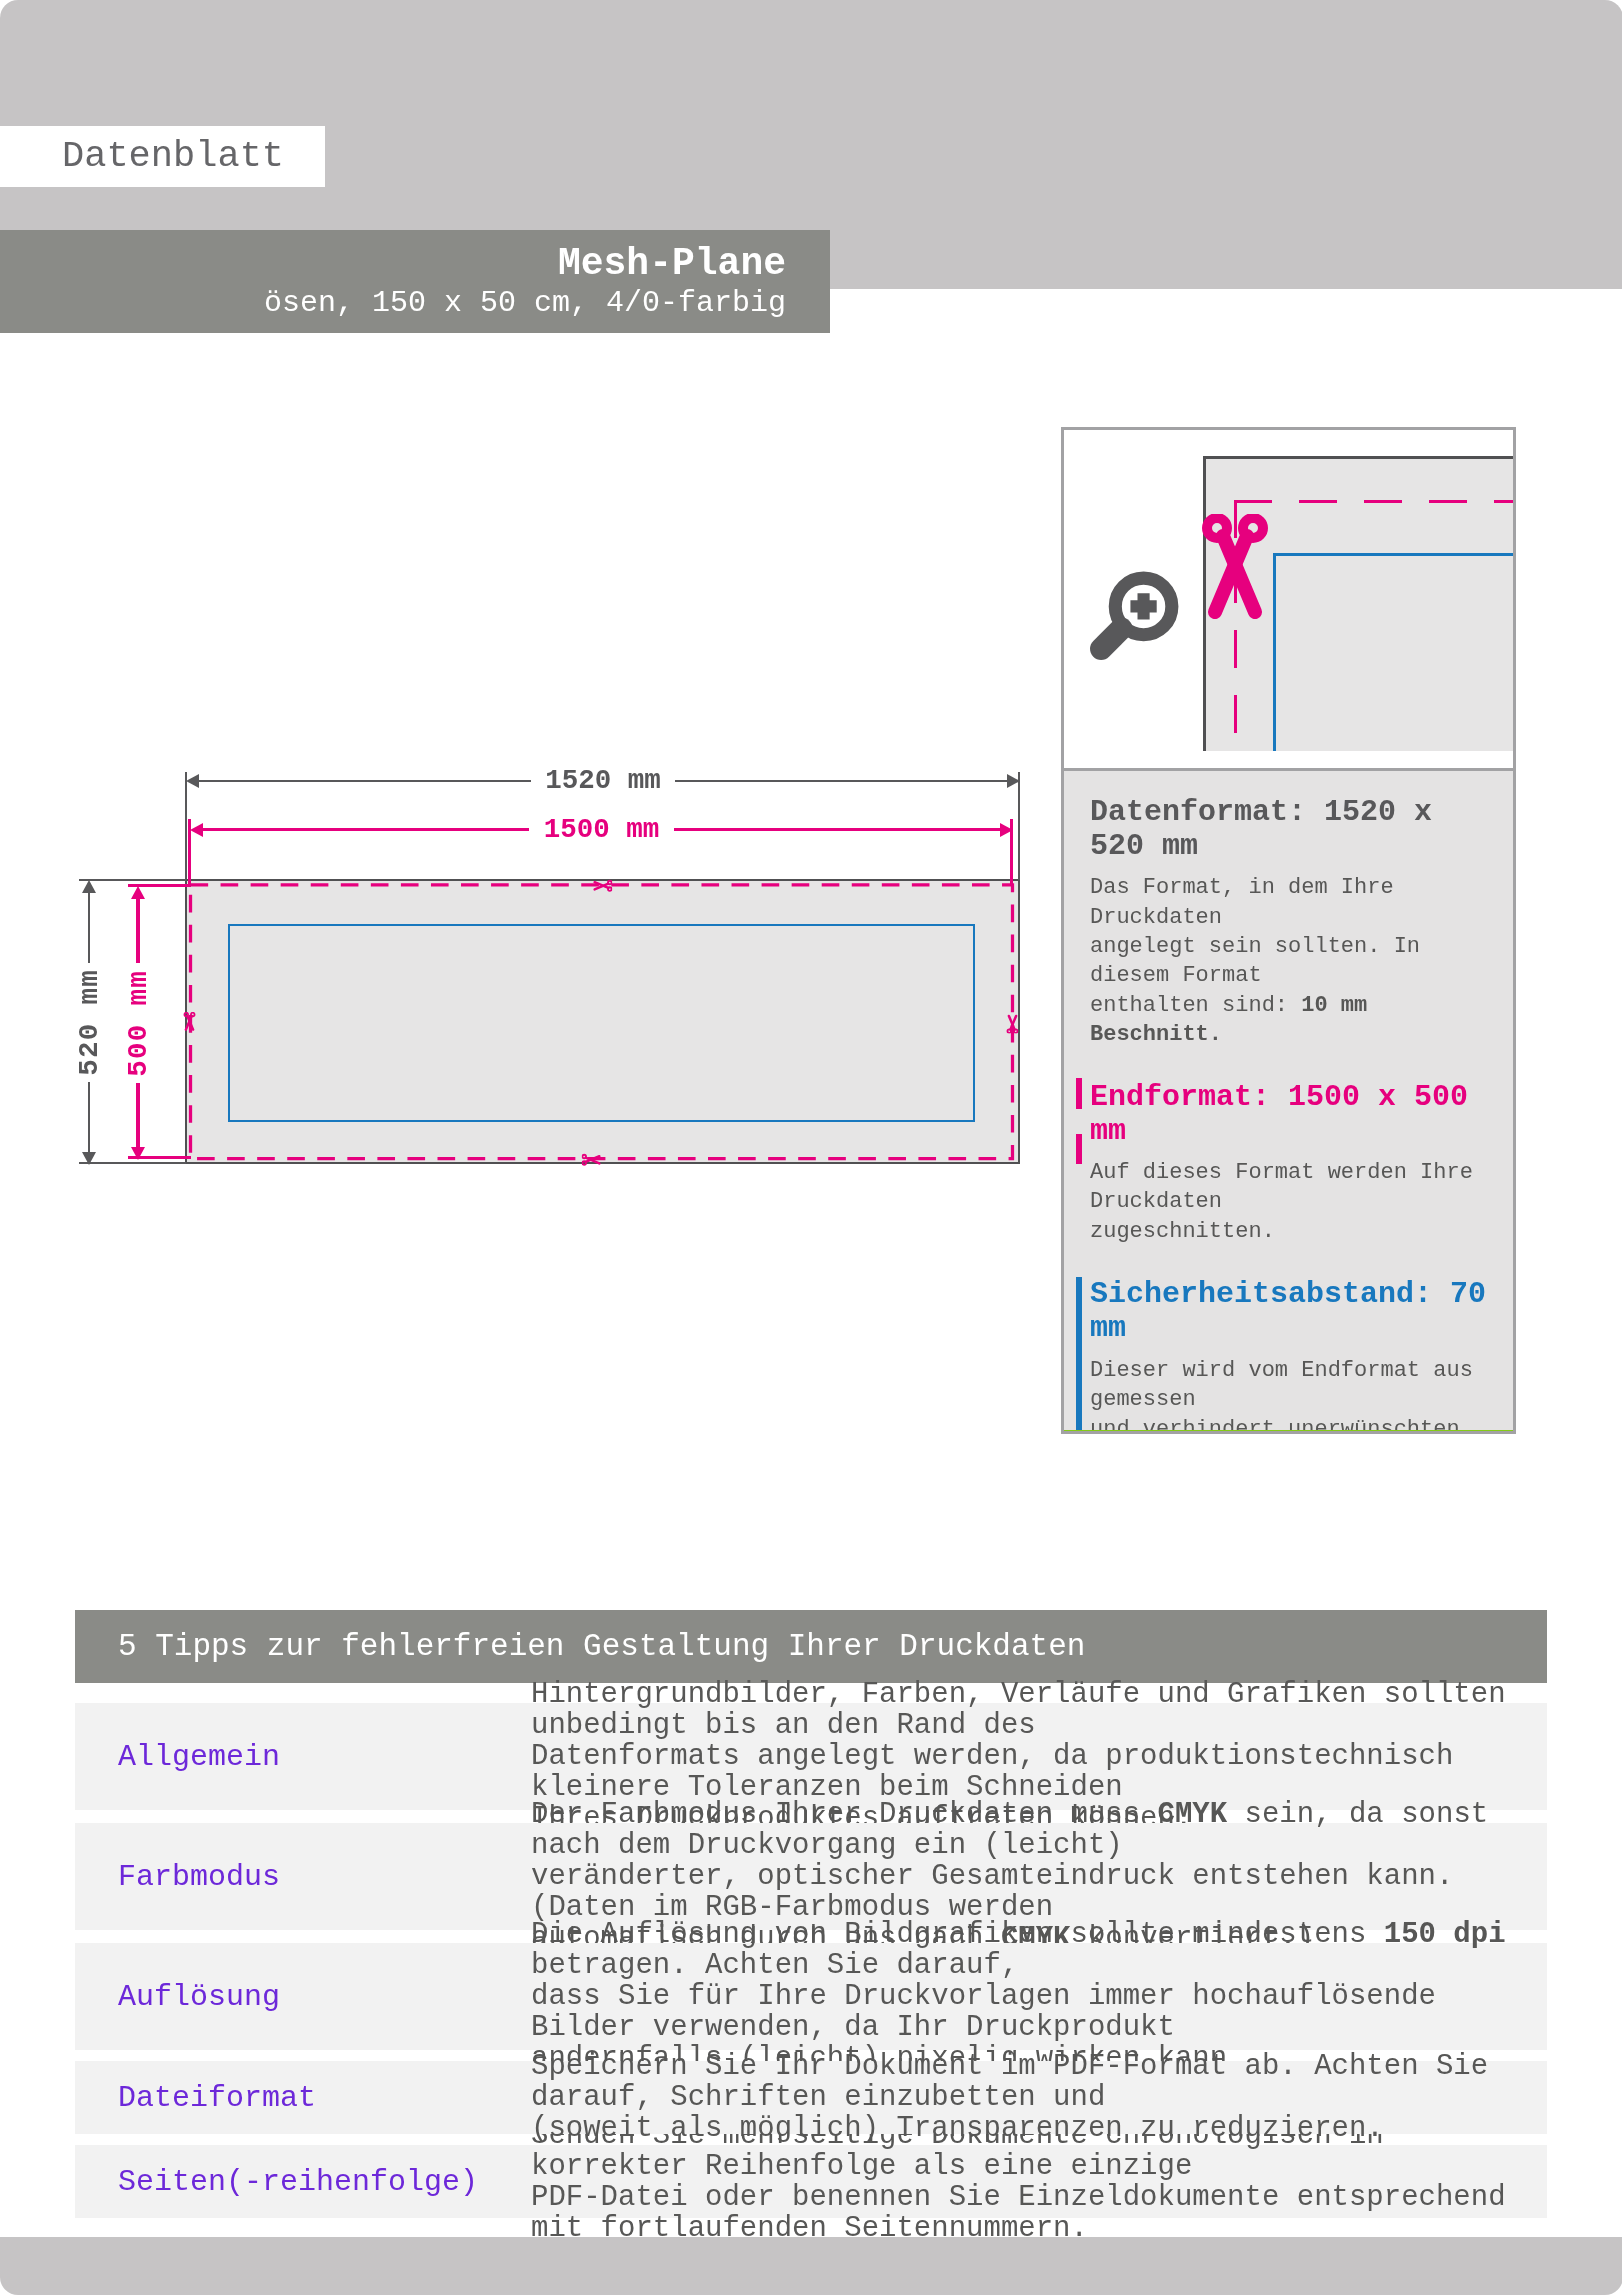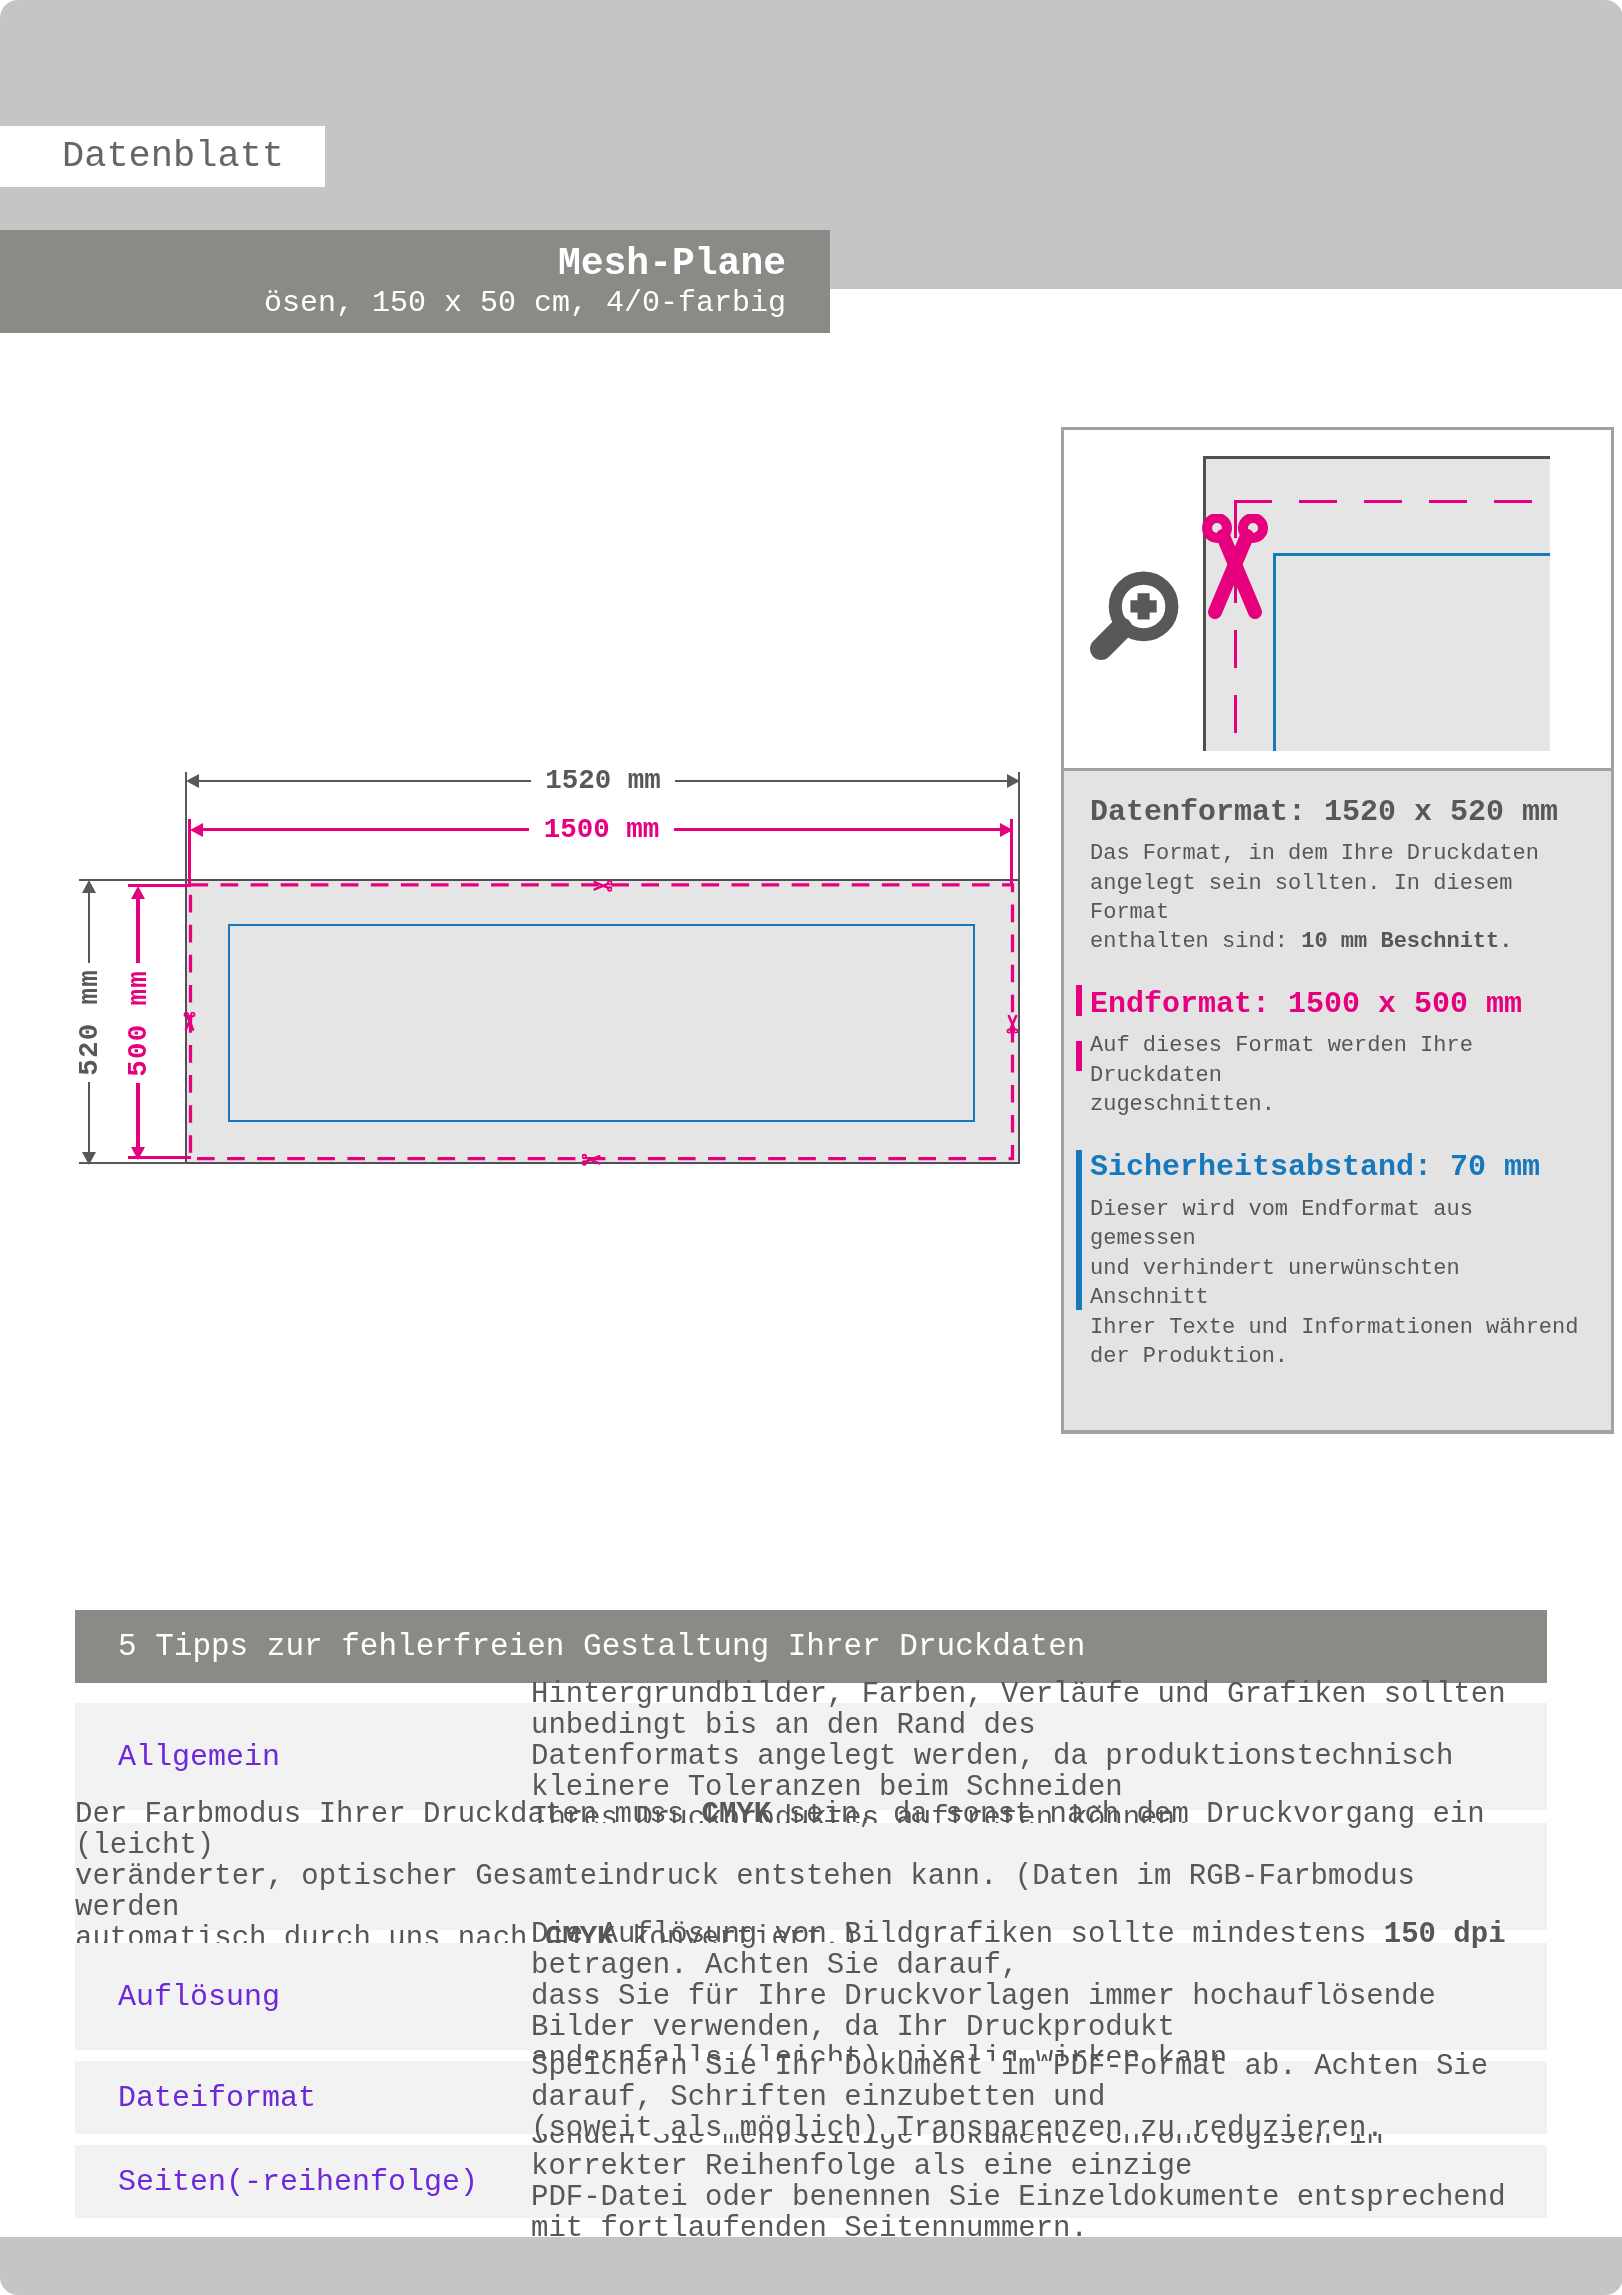--- a/index.html
+++ b/index.html
@@ -43,22 +43,22 @@
   .ah.r{border-top:7.2px solid transparent;border-bottom:7.2px solid transparent;border-left:13px solid currentColor;}
   .ah.u{border-left:7.2px solid transparent;border-right:7.2px solid transparent;border-bottom:13px solid currentColor;}
   .ah.d{border-left:7.2px solid transparent;border-right:7.2px solid transparent;border-top:13px solid currentColor;}
 
   .ext-g{position:absolute;background:#58585A;}
   .ext-m{position:absolute;background:#E6007E;}
 
   .scissors-sm{position:absolute;width:13px;height:21.6px;}
 
   
-  .info-col{position:absolute;left:1061px;top:427px;width:553px;height:1007px;
-            border:3.3px solid #A2A2A4;box-sizing:border-box;background:#a3a3a3;}
+  .info-col{position:absolute;left:1061px;top:427px;width:455px;height:1007px;
+            border:3.3px solid #A2A2A4;box-sizing:border-box;background:#84cc16;}
   .detail-box{position:relative;width:100%;height:338px;background:#fff;border-bottom:3.3px solid #A2A2A4;
               box-sizing:content-box;overflow:hidden;}
   .corner-preview{position:absolute;left:139px;top:25.5px;width:344px;height:292px;
                   border-top:3.3px solid #505052;border-left:3.3px solid #505052;
                   background:#E6E5E5;overflow:hidden;}
   .cp-vdash{position:absolute;left:27.5px;top:41px;width:3.3px;bottom:0;
             background:repeating-linear-gradient(to bottom,#E6007E 0 38px,transparent 38px 65px);}
   .cp-hdash{position:absolute;left:27.5px;top:41px;right:0;height:3.3px;
             background:repeating-linear-gradient(to right,#E6007E 0 38px,transparent 38px 65px);}
   .cp-vblue{position:absolute;left:67px;top:94px;width:3.3px;bottom:0;background:#1878BE;}
@@ -231,20 +231,21 @@
     <span>5 Tipps zur fehlerfreien Gestaltung Ihrer Druckdaten</span>
   </div>
 
   <div class="tip-row" style="top:1703px;height:107px;">
     <div class="tip-label">Allgemein</div>
     <div class="tip-body">Hintergrundbilder, Farben, Verläufe und Grafiken sollten unbedingt bis an den Rand des
 Datenformats angelegt werden, da produktionstechnisch kleinere Toleranzen beim Schneiden
 Ihres Druckproduktes auftreten können.</div>
   </div>
   <div class="tip-row" style="top:1823px;height:107px;">
+    <div class="tip-label">Farbmodus</div>
     <div class="tip-body">Der Farbmodus Ihrer Druckdaten muss <b>CMYK</b> sein, da sonst nach dem Druckvorgang ein (leicht)
 veränderter, optischer Gesamteindruck entstehen kann. (Daten im RGB-Farbmodus werden
 automatisch durch uns nach <b>CMYK</b> konvertiert.)</div>
   </div>
   <div class="tip-row" style="top:1943px;height:107px;">
     <div class="tip-label">Auflösung</div>
     <div class="tip-body">Die Auflösung von Bildgrafiken sollte mindestens <b>150 dpi</b> betragen. Achten Sie darauf,
 dass Sie für Ihre Druckvorlagen immer hochauflösende Bilder verwenden, da Ihr Druckprodukt
 andernfalls (leicht) pixelig wirken kann.</div>
   </div>

